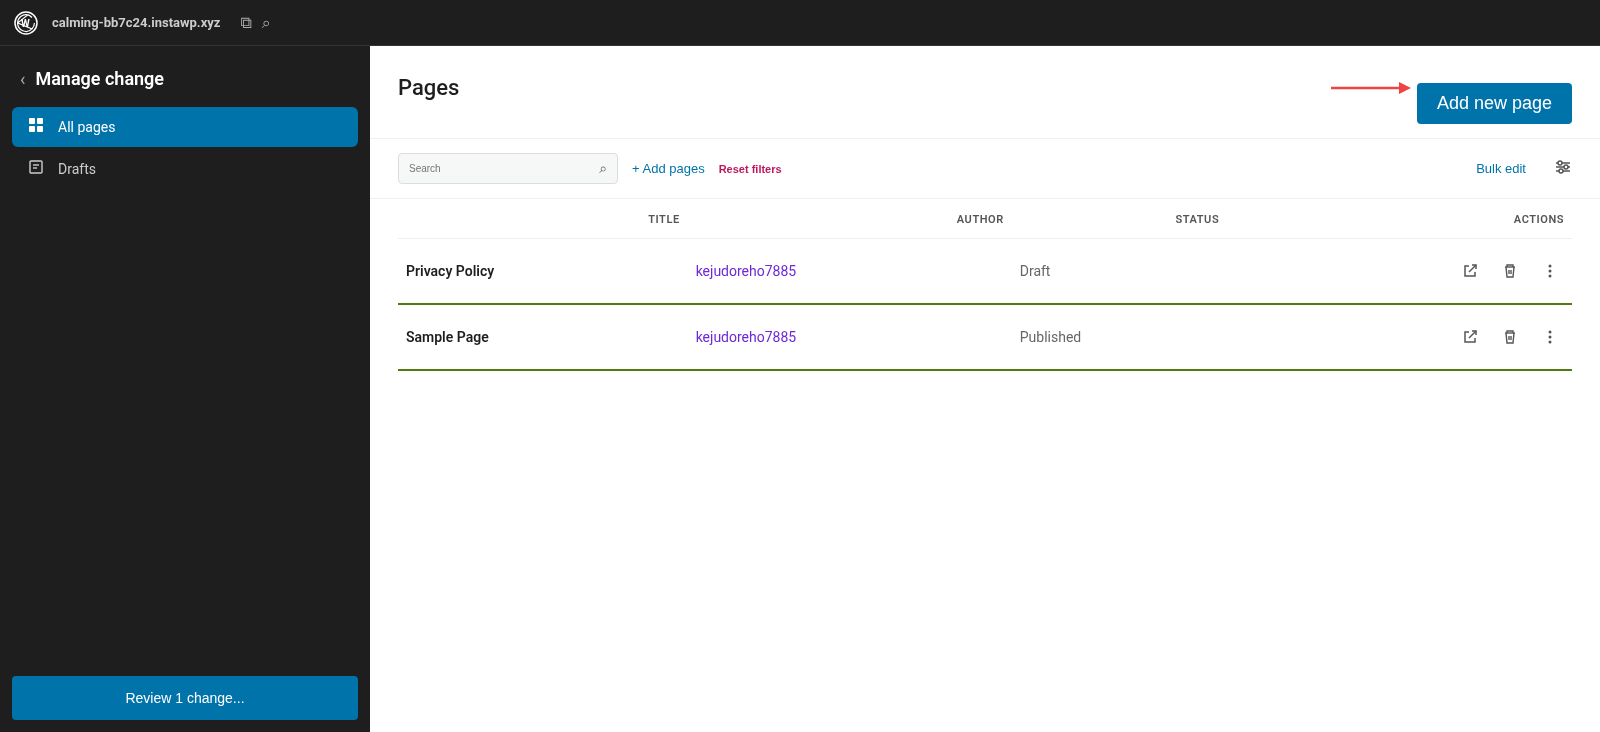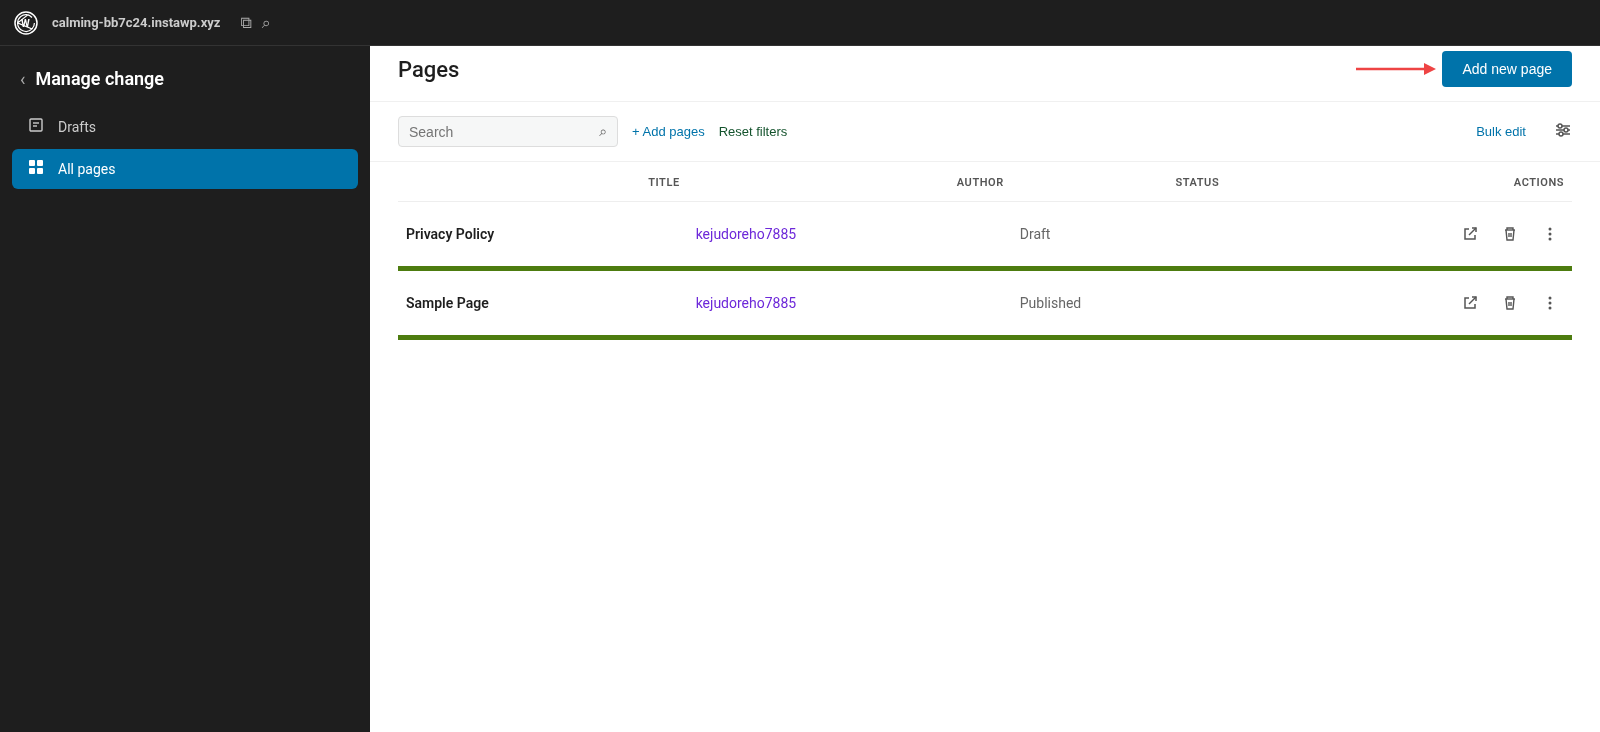--- a/index.html
+++ b/index.html
@@ -144,27 +144,28 @@
       font-size: 22px;
       font-weight: 500;
       color: #1e1e1e;
     }
     .add-new-btn {
       background: #0073aa;
       color: #fff;
       border: none;
       border-radius: 4px;
       padding: 10px 20px;
-      font-size: 14px;
+      font-size: 18px;
       font-weight: 500;
       cursor: pointer;
       display: flex;
       align-items: center;
       gap: 6px;
       position: relative;
+      margin-top: 32px;
     }
 
     
     .arrow-wrapper {
       display: flex;
       align-items: center;
       gap: 0;
     }
     .red-arrow {
       display: flex;
@@ -187,21 +188,21 @@
       border: 1px solid #ddd;
       border-radius: 4px;
       padding: 6px 10px;
       gap: 8px;
       width: 220px;
     }
     .search-input {
       border: none;
       background: transparent;
       outline: none;
-      font-size: 14px;
+      font-size: 10px;
       color: #333;
       width: 100%;
     }
     .search-icon-btn {
       color: #666;
       font-size: 14px;
       cursor: pointer;
     }
 
     .add-filter-btn {
@@ -209,25 +210,26 @@
       align-items: center;
       gap: 5px;
       color: #0073aa;
       font-size: 13px;
       cursor: pointer;
       background: none;
       border: none;
     }
 
     .reset-filters-btn {
-      color: #14532d;
-      font-size: 13px;
+      color: #be185d;
+      font-size: 11px;
       cursor: pointer;
       background: none;
       border: none;
+      font-weight: bold;
     }
 
     .toolbar-right {
       margin-left: auto;
       display: flex;
       align-items: center;
       gap: 28px;
     }
     .bulk-edit-btn {
       color: #0073aa;
@@ -263,21 +265,21 @@
       font-size: 11px;
       font-weight: 600;
       color: #555;
       letter-spacing: 0.05em;
       padding: 14px 8px 12px 8px;
       text-transform: uppercase;
     }
     th.actions-col { text-align: right; }
 
     tbody tr {
-      border-bottom: 5px solid #4d7c0f;
+      border-bottom: 2px solid #4d7c0f;
     }
 
     td {
       padding: 18px 8px;
       font-size: 14px;
       color: #333;
       vertical-align: middle;
     }
     td.title-cell {
       font-weight: 600;
@@ -333,45 +335,48 @@
 <div class="main-layout">
 
   <div class="sidebar">
     <div class="sidebar-header">
       <span class="back-arrow">‹</span>
       <span class="sidebar-title">Manage change</span>
     </div>
 
     <nav class="sidebar-nav">
 
-      <div class="nav-item">
-        <span class="nav-icon">
-          <svg width="16" height="16" viewBox="0 0 16 16" fill="none" stroke="currentColor" stroke-width="1.4">
-            <rect x="2" y="2" width="12" height="12" rx="1"></rect>
-            <line x1="5" y1="6" x2="11" y2="6"></line>
-            <line x1="5" y1="9" x2="9" y2="9"></line>
-          </svg>
-        </span>
-        <span>Drafts</span>
-      </div>
-
       <div class="nav-item active">
         <span class="nav-icon">
           <svg width="16" height="16" viewBox="0 0 16 16" fill="currentColor">
             <rect x="1" y="1" width="6" height="6" rx="1"></rect>
             <rect x="9" y="1" width="6" height="6" rx="1"></rect>
             <rect x="1" y="9" width="6" height="6" rx="1"></rect>
             <rect x="9" y="9" width="6" height="6" rx="1"></rect>
           </svg>
         </span>
         <span>All pages</span>
       </div>
 
+      <div class="nav-item">
+        <span class="nav-icon">
+          <svg width="16" height="16" viewBox="0 0 16 16" fill="none" stroke="currentColor" stroke-width="1.4">
+            <rect x="2" y="2" width="12" height="12" rx="1"></rect>
+            <line x1="5" y1="6" x2="11" y2="6"></line>
+            <line x1="5" y1="9" x2="9" y2="9"></line>
+          </svg>
+        </span>
+        <span>Drafts</span>
+      </div>
+
     </nav>
 
+    <div class="sidebar-bottom">
+      <button class="review-btn">Review 1 change...</button>
+    </div>
   </div>
 
   <div class="content">
 
     <div class="content-header">
       <h1 class="page-title">Pages</h1>
       <div class="arrow-wrapper">
 
         <div class="red-arrow">
           <svg width="80" height="24" viewBox="0 0 80 24">

